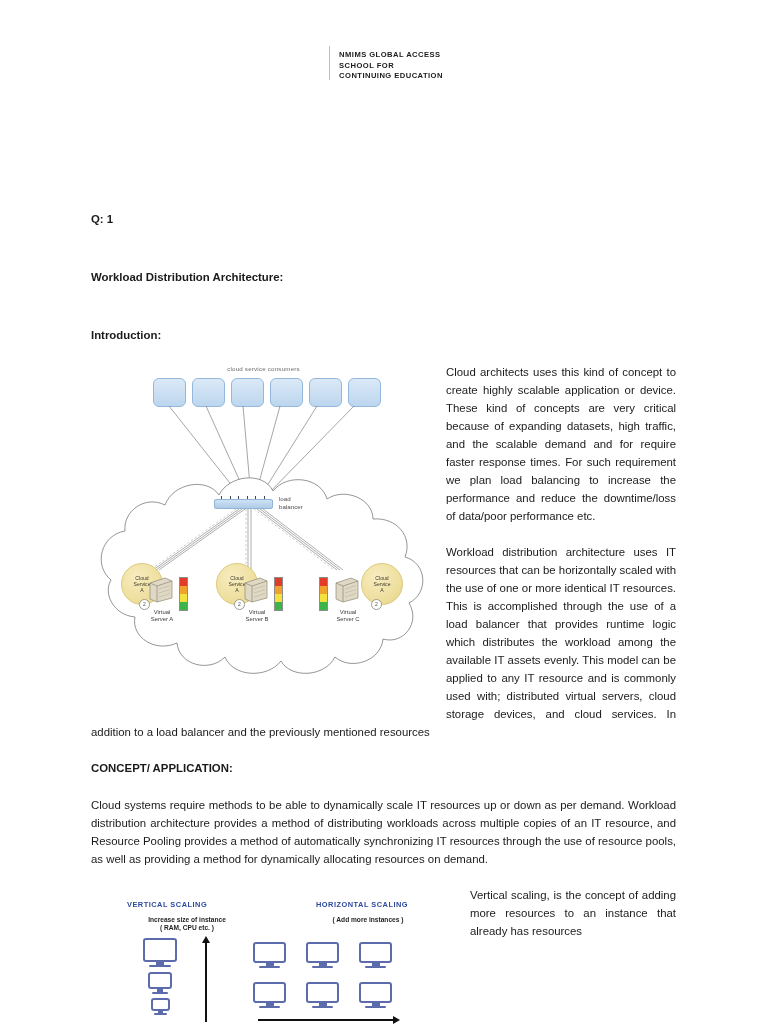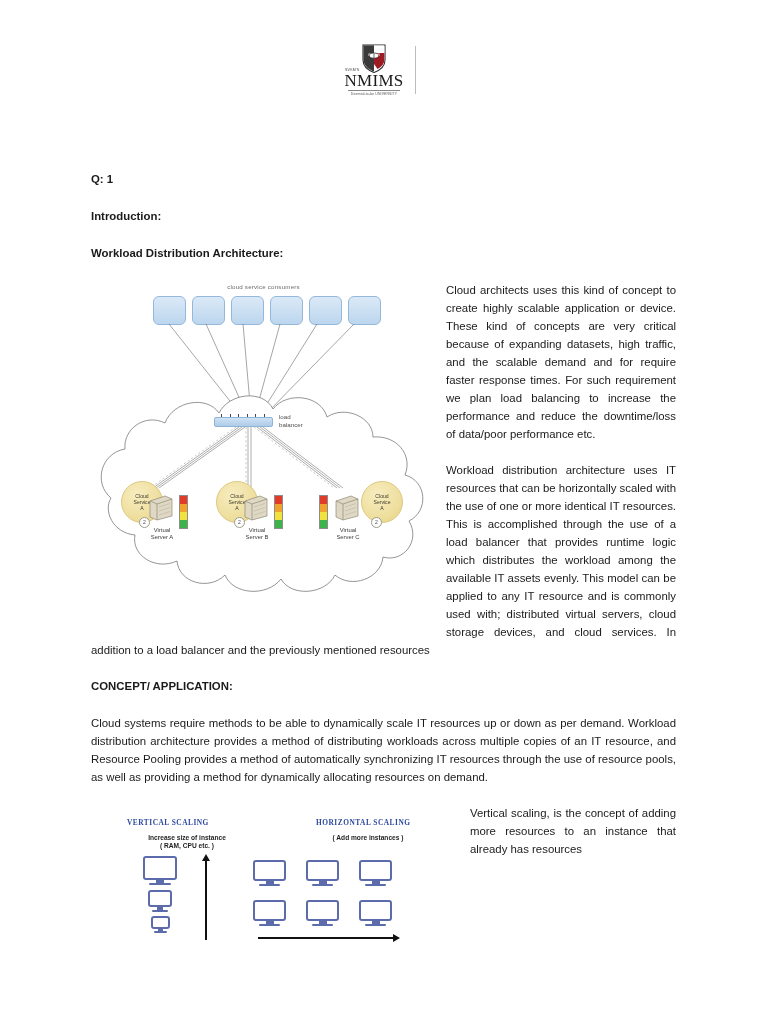--- a/index.html
+++ b/index.html
@@ -110,20 +110,21 @@
   p.para, p.head {
     margin: 0 0 18px 0;
     font-size: 11.4px;
     line-height: 18px;
     text-align: justify;
     color: #1a1a1a;
   }
   p.head {
     font-weight: bold;
     margin-bottom: 19px;
+    margin-top: 40px;
   }
   p.tight { margin-bottom: 16px; }
 
   
   .fig-cloud {
     float: left;
     width: 345px;
     height: 345px;
     margin: 2px 10px 0 0;
     position: relative;
@@ -269,21 +270,20 @@
   .g-yel { background: #f2e23e; }
   .g-grn { background: #3cb44a; }
 
   
   .sc-title {
     position: absolute;
     font-size: 7.4px;
     font-weight: bold;
     letter-spacing: 0.5px;
     color: #2e4a9e;
-    font-family: Liberation Serif, serif;
   }
   .sc-sub {
     position: absolute;
     font-size: 6.6px;
     font-weight: bold;
     color: #1e1e1e;
     text-align: center;
     line-height: 8.4px;
   }
   .monitor {
@@ -329,46 +329,34 @@
     border-left: 7px solid #111;
   }
 </style>
 </head>
 <body>
 
 <div class="page">
 
   <div class="header">
     <div class="logo-wrap">
-      <div class="logo-mark">
-        <div class="crest">
-          <svg width="26" height="29" viewBox="0 0 26 29" xmlns="http://www.w3.org/2000/svg">
-            <path d="M2 1 H24 V16 C24 23 17 27 13 28.5 C9 27 2 23 2 16 Z" fill="#ffffff" stroke="#2b2b2b" stroke-width="1.1"></path>
-            <path d="M2.6 1.6 H13 V27.6 C9.3 26.2 2.6 22.4 2.6 16 Z" fill="#3a3a3a"></path>
-            <path d="M13 1.6 H23.4 V16 C23.4 22.4 16.7 26.2 13 27.6 Z" fill="#ffffff"></path>
-            <path d="M13 9 L23.4 9 V16 C23.4 20 19.6 23.4 16.6 25 L13 20 Z" fill="#9e1b24"></path>
-            <path d="M7.5 9.5 L18.5 9.5 L18.5 12 L7.5 12 Z" fill="#ffffff" opacity="0.85"></path>
-            <ellipse cx="13" cy="11.6" rx="4.6" ry="2.6" fill="#ffffff" stroke="#2b2b2b" stroke-width="0.7"></ellipse>
-            <path d="M13 9.3 L13 14" stroke="#2b2b2b" stroke-width="0.7"></path>
-          </svg>
-        </div>
-        <div class="logo-tiny-top">SVKM'S</div>
-        <div class="logo-nmims">NMIMS</div>
-        <div class="logo-rule"></div>
-        <div class="logo-tiny-bottom">Deemed-to-be UNIVERSITY</div>
-      </div>
       <div class="logo-divider"></div>
+      <div class="logo-text">
+        <div>NMIMS GLOBAL ACCESS</div>
+        <div>SCHOOL FOR</div>
+        <div>CONTINUING EDUCATION</div>
+      </div>
     </div>
   </div>
 
   <div class="content">
 
     <p class="head">Q: 1</p>
+    <p class="head">Workload Distribution Architecture:</p>
     <p class="head">Introduction:</p>
-    <p class="head">Workload Distribution Architecture:</p>
 
     <div class="fig-cloud">
 
       <div class="cloud-cap">cloud service consumers</div>
 
       <div class="consumers">
         <div class="consumer-box"></div>
         <div class="consumer-box"></div>
         <div class="consumer-box"></div>
         <div class="consumer-box"></div>

